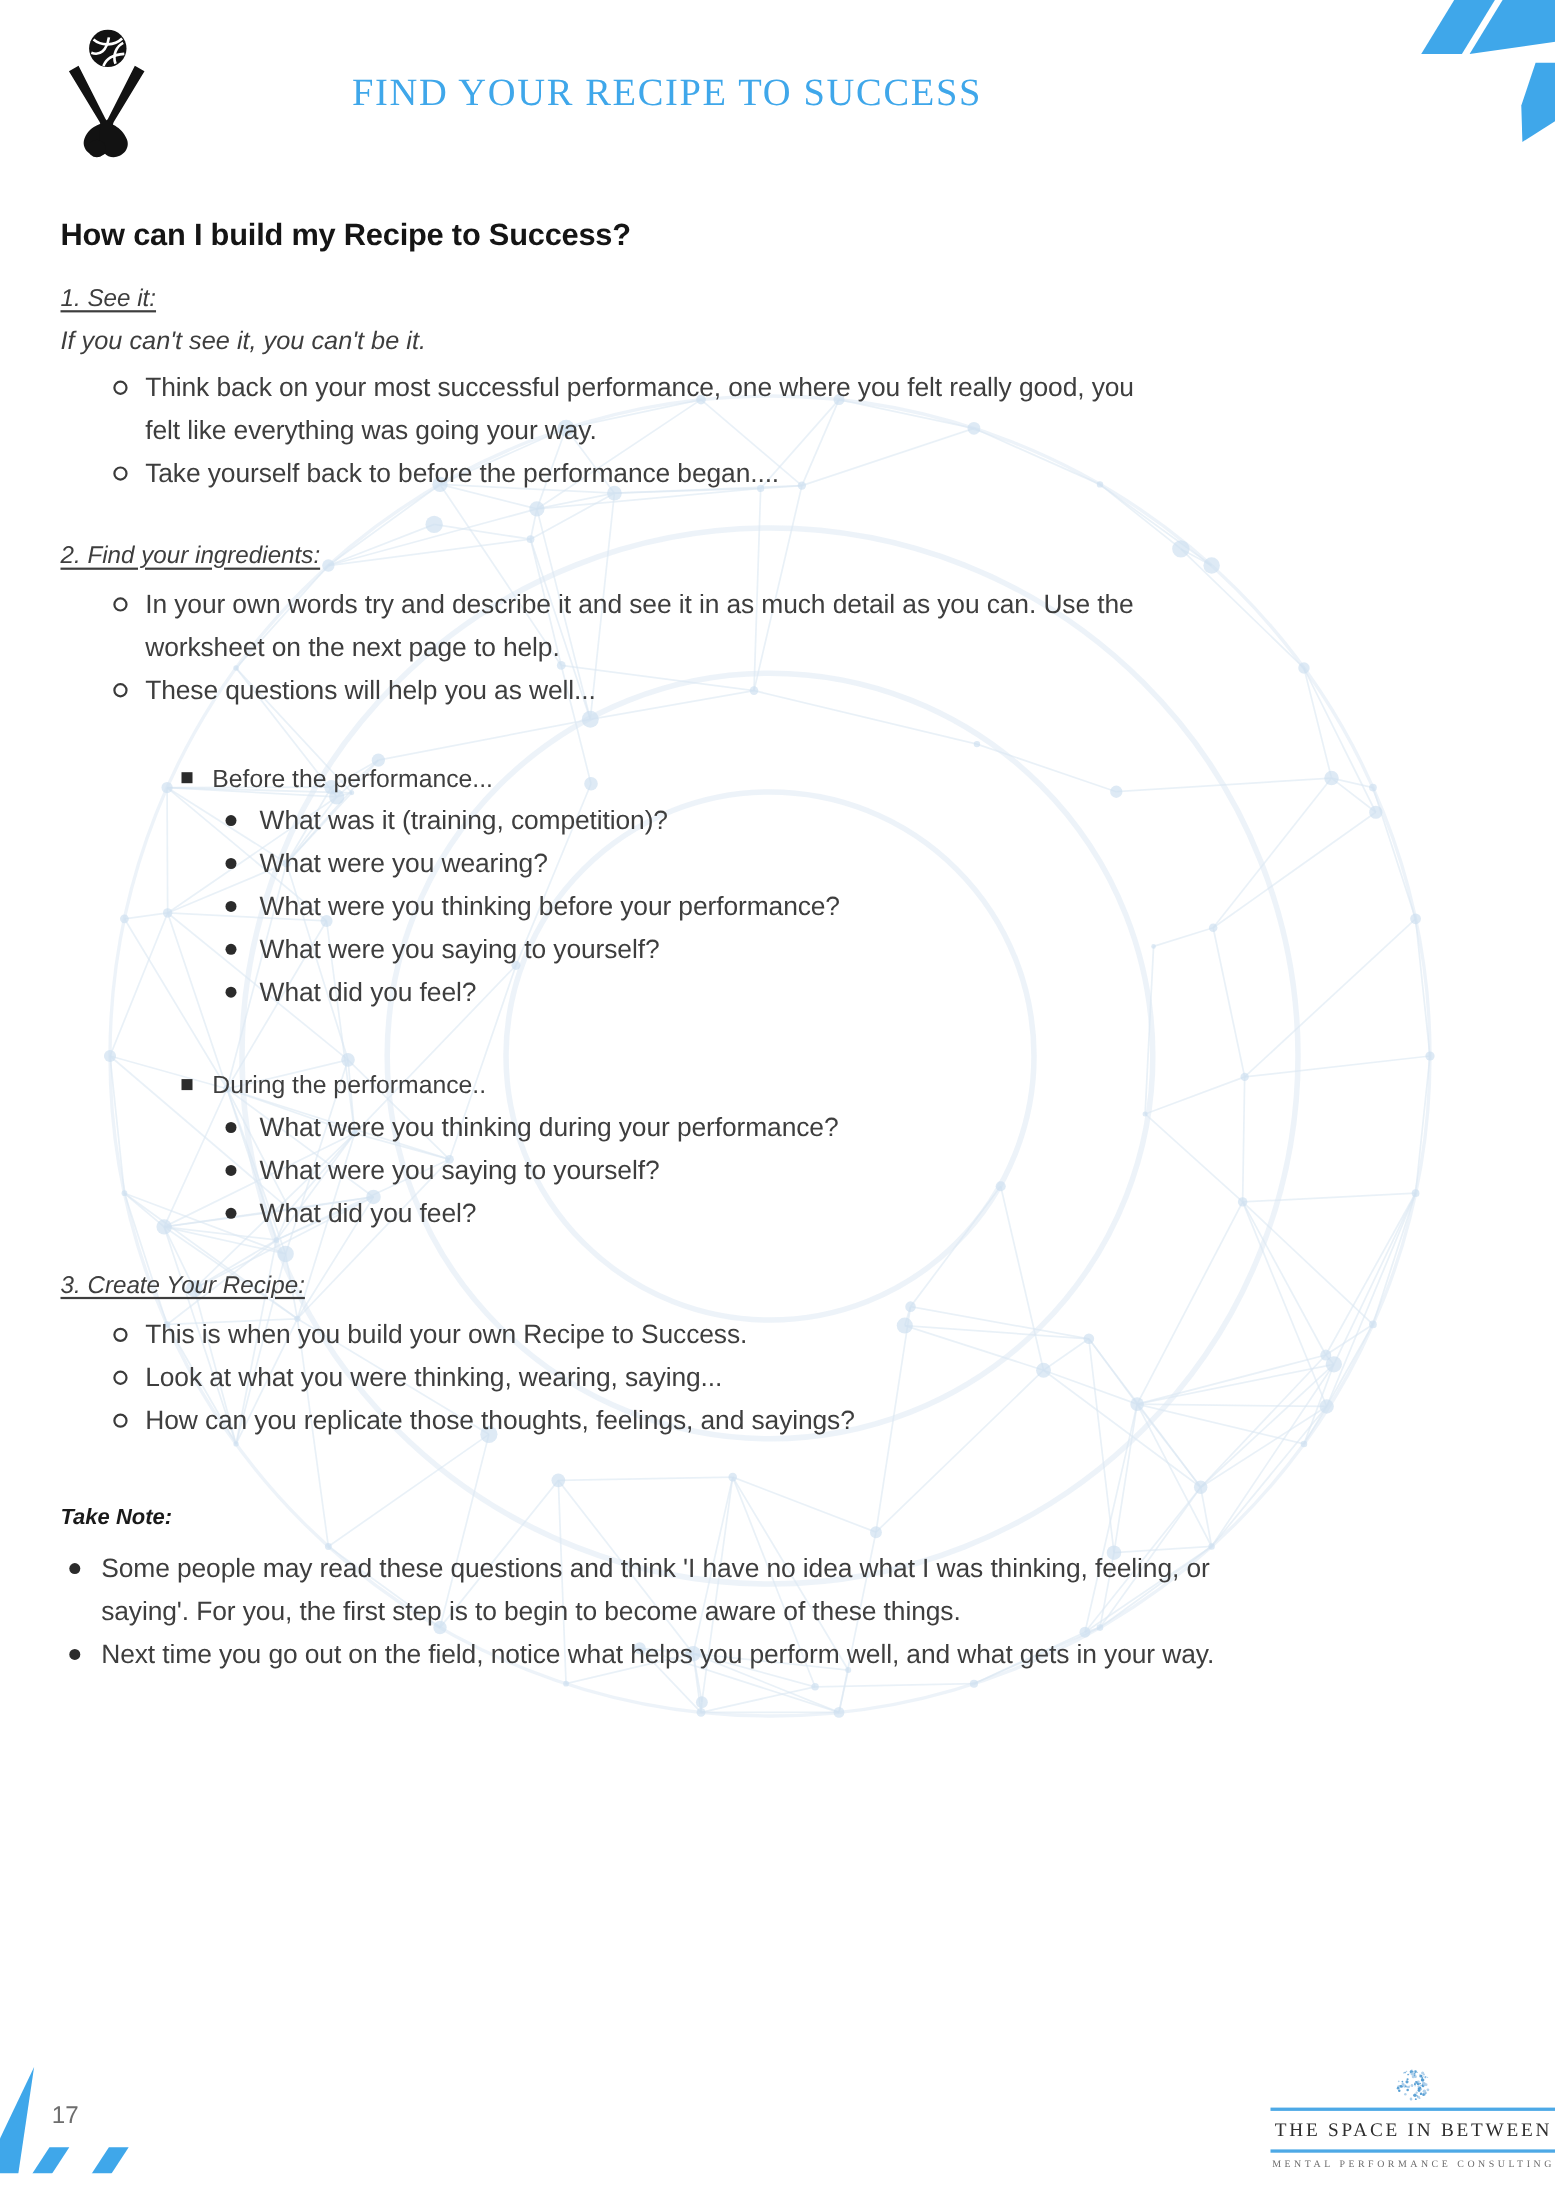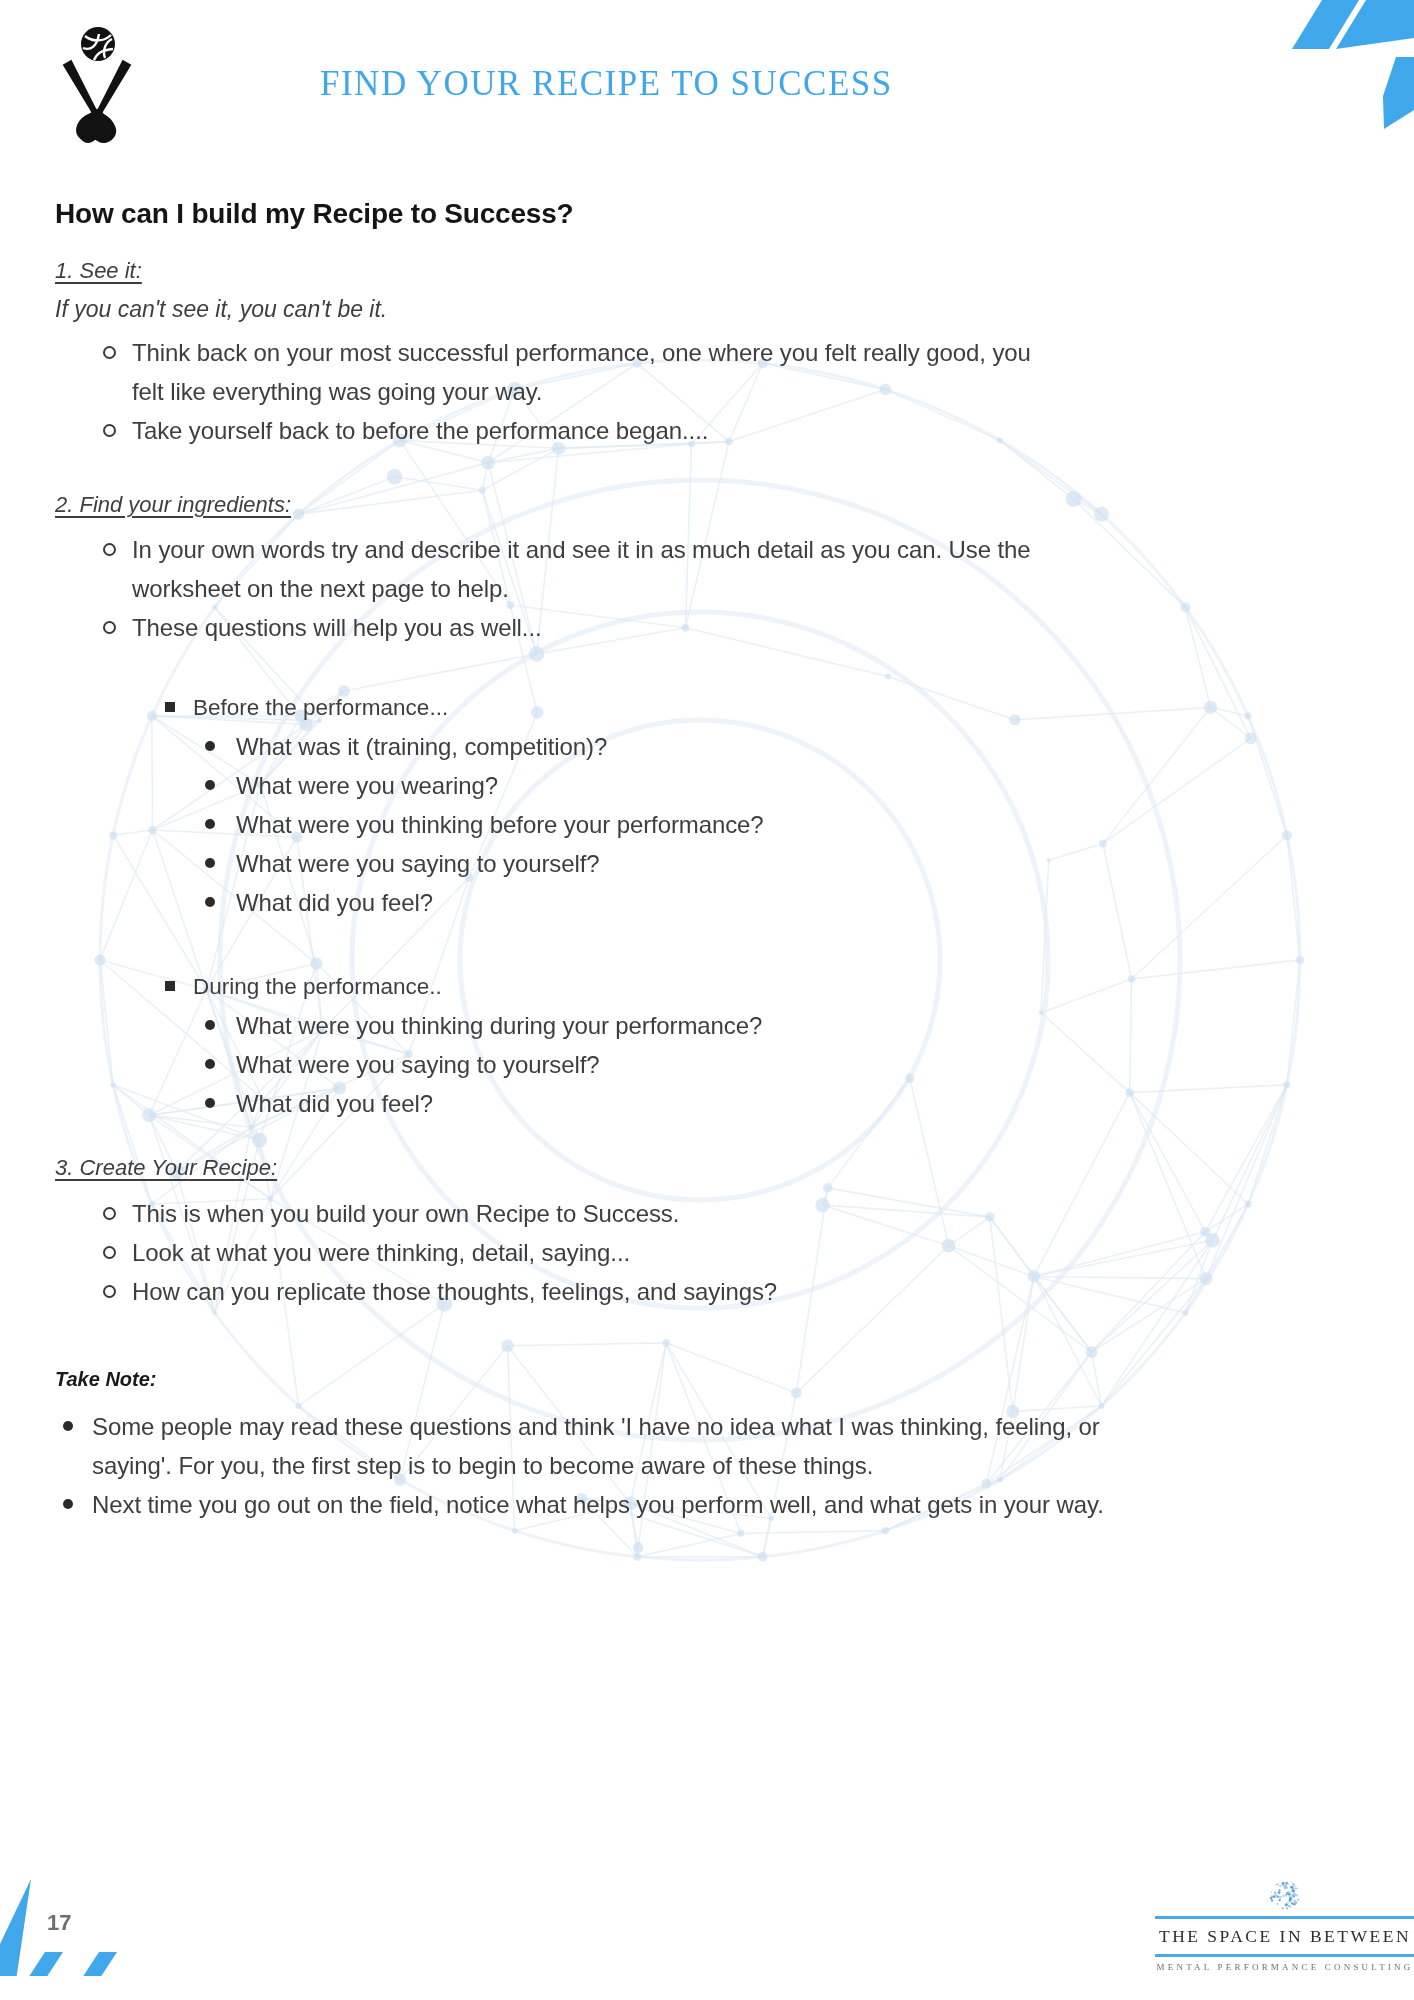--- a/index.html
+++ b/index.html
@@ -69,21 +69,21 @@
   }
   .ul-note{left:55px;padding-left:8px;}
   .ul-note li{padding-left:29px;max-width:1045px;}
   .ul-note li::before{
     content:"";position:absolute;left:0;top:14px;width:10px;height:10px;
     background:#2b2b2b;border-radius:50%;
   }
   
   #page-number{
     position:absolute;left:47px;top:1910px;z-index:2;
-    font-size:22px;font-weight:700;color:#6e6e6e;
+    font-size:22px;font-weight:400;color:#6e6e6e;
   }
   #footer-brand{
     position:absolute;left:1155px;top:1880px;width:260px;z-index:2;text-align:center;
     font-family:"Liberation Serif","DejaVu Serif",serif;
   }
   #brain-icon{width:32px;height:32px;margin:0 auto;display:block;}
   .brand-rule{height:3px;margin:4px 0;}
   #brand-name{font-size:17.5px;letter-spacing:2.5px;color:#2e2e2e;white-space:nowrap;padding:3px 0;}
   #brand-tagline{font-size:9px;letter-spacing:3.2px;color:#6d6d6d;white-space:nowrap;margin-top:5px;font-family:Liberation Serif, serif;}
 </style>
@@ -468,21 +468,21 @@
     <div class="sq-item" style="top:967px">During the performance..</div>
     <ul class="ul-round" style="top:1006px">
       <li>What were you thinking during your performance?</li>
       <li>What were you saying to yourself?</li>
       <li>What did you feel?</li>
     </ul>
 
     <div class="sec-title" style="top:1155px">3. Create Your Recipe:</div>
     <ul class="ul-circle" style="top:1194px">
       <li>This is when you build your own Recipe to Success.</li>
-      <li>Look at what you were thinking, detail, saying...</li>
+      <li>Look at what you were thinking, wearing, saying...</li>
       <li>How can you replicate those thoughts, feelings, and sayings?</li>
     </ul>
 
     <div id="take-note-title">Take Note:</div>
     <ul class="ul-note" style="top:1407px">
       <li>Some people may read these questions and think 'I have no idea what I was thinking, feeling, or saying'. For you, the first step is to begin to become aware of these things.</li>
       <li>Next time you go out on the field, notice what helps you perform well, and what gets in your way.</li>
     </ul>
   </div>
 

